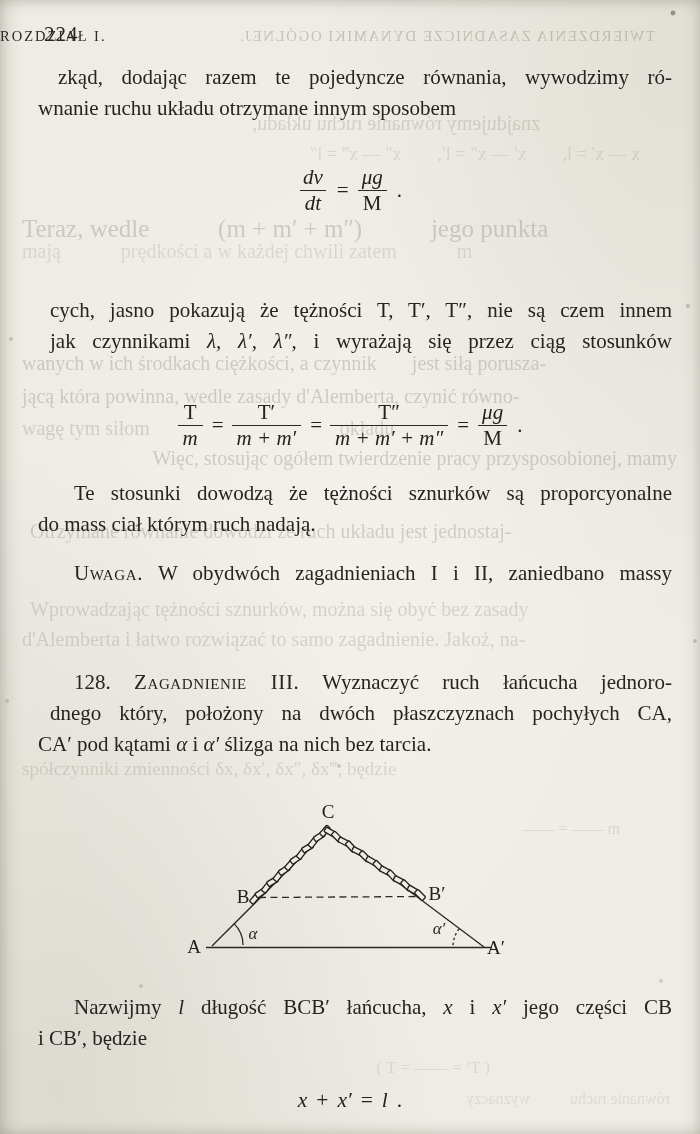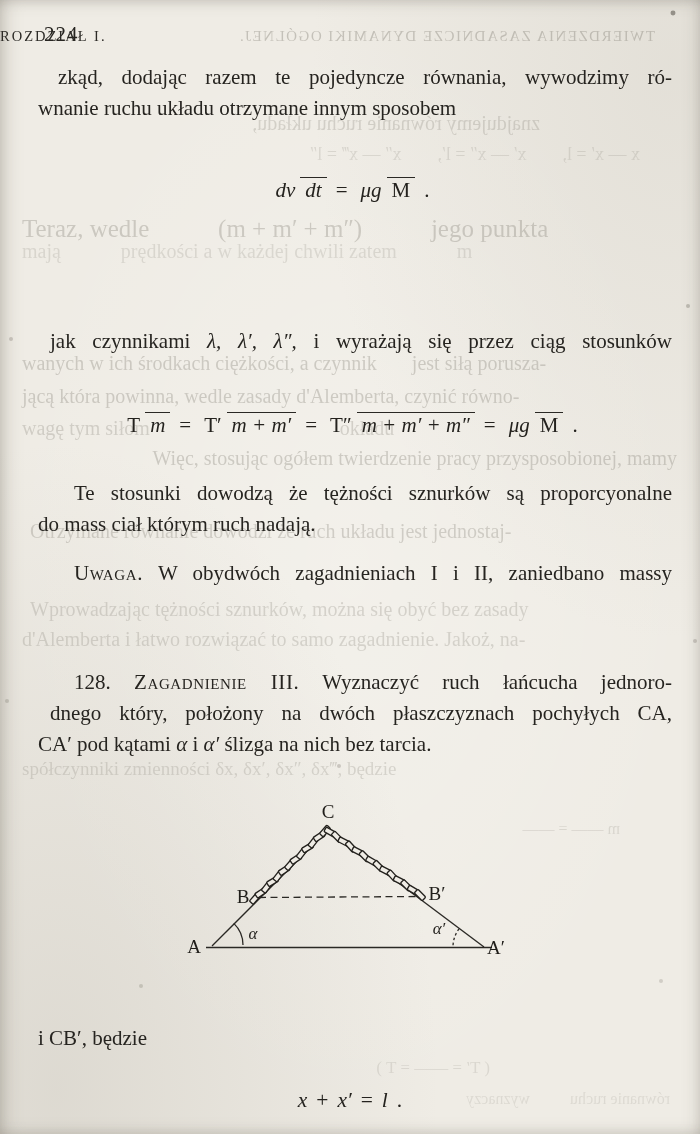--- a/index.html
+++ b/index.html
@@ -20,21 +20,21 @@
   .pagenum{position:absolute;left:44px;top:22px;font-size:21px;letter-spacing:1px;}
   .runhead{position:absolute;left:0;right:0;top:28px;font-size:14.5px;letter-spacing:2px;color:#2c2a26;}
   .line{position:absolute;left:38px;width:622px;font-size:21px;line-height:31px;color:#262420;}
   .j{text-align:justify;text-align-last:justify;margin-left:12px;}
   .ind{padding-left:24px;box-sizing:border-box;}
   .ind8{padding-left:8px;box-sizing:border-box;}
   .seg-r{font-style:normal;}
   .seg-i{font-style:italic;}
   .seg-sc{font-variant:small-caps;letter-spacing:.6px;}
   .formula{position:absolute;left:0;right:0;display:flex;justify-content:center;align-items:center;gap:9px;font-size:21px;font-style:italic;color:#24221e;}
-  .frac{display:inline-flex;flex-direction:row;align-items:center;line-height:1.12;}
+  .frac{display:inline-flex;flex-direction:column;align-items:center;line-height:1.12;}
   .frac .den{border-top:1.5px solid #2a2824;}
   .frac .num,.frac .den{padding:1px 5px 0 5px;}
   .rm{font-style:normal;}
   .eqs{font-style:normal;letter-spacing:-1px;}
   .fper{font-style:normal;}
   .ghost{position:absolute;color:#817d73;filter:blur(.7px);white-space:pre;font-family:"Liberation Serif","DejaVu Serif",serif;}
   .ghost.mir{transform:scaleX(-1);}
   .fig{position:absolute;left:140px;top:796px;}
   .fig text{font-size:19px;fill:#201e1a;font-family:"Liberation Serif","DejaVu Serif",serif;}
   .fig text.gk{font-style:italic;font-size:17px;}
@@ -81,20 +81,21 @@
       <span class="den">dt</span>
     </span>
     <span class="eqs">=</span>
     <span class="frac">
       <span class="num">μg</span>
       <span class="den rm">M</span>
     </span>
     <span class="fper">.</span>
   </div>
 
+  <div class="line j" style="top:295px"><span class="seg-r">cych, jasno pokazują że tężności T, T′, T″, nie są czem innem</span></div>
   <div class="line j" style="top:326px"><span class="seg-r">jak czynnikami </span><span class="seg-i">λ, λ′, λ″,</span><span class="seg-r"> i wyrażają się przez ciąg stosunków</span></div>
 
   <div class="formula" style="top:392px;height:66px">
     <span class="frac">
       <span class="num rm">T</span>
       <span class="den">m</span>
     </span>
     <span class="eqs">=</span>
     <span class="frac">
       <span class="num rm">T′</span>
@@ -164,20 +165,21 @@
       <text x="188" y="22" text-anchor="middle">C</text>
       <text x="103" y="107" text-anchor="middle">B</text>
       <text x="297" y="104" text-anchor="middle">B′</text>
       <text x="54" y="157" text-anchor="middle">A</text>
       <text x="356" y="158" text-anchor="middle">A′</text>
       <text x="113" y="143" text-anchor="middle" class="gk">α</text>
       <text x="299" y="138" text-anchor="middle" class="gk">α′</text>
     </g>
   </svg>
 
+  <div class="line j ind" style="top:992px"><span class="seg-r">Nazwijmy </span><span class="seg-i">l</span><span class="seg-r"> długość BCB′ łańcucha, </span><span class="seg-i">x</span><span class="seg-r"> i </span><span class="seg-i">x′</span><span class="seg-r"> jego części CB</span></div>
   <div class="line" style="top:1023px"><span class="seg-r">i CB′, będzie</span></div>
 
   <div class="formula" style="top:1080px;height:40px;font-size:21.5px">
       <span class="seg-i">x</span>
       <span class="seg-r"> + </span>
       <span class="seg-i">x′</span>
       <span class="seg-r"> = </span>
       <span class="seg-i">l</span>
       <span class="seg-r">.</span>
     </div>

